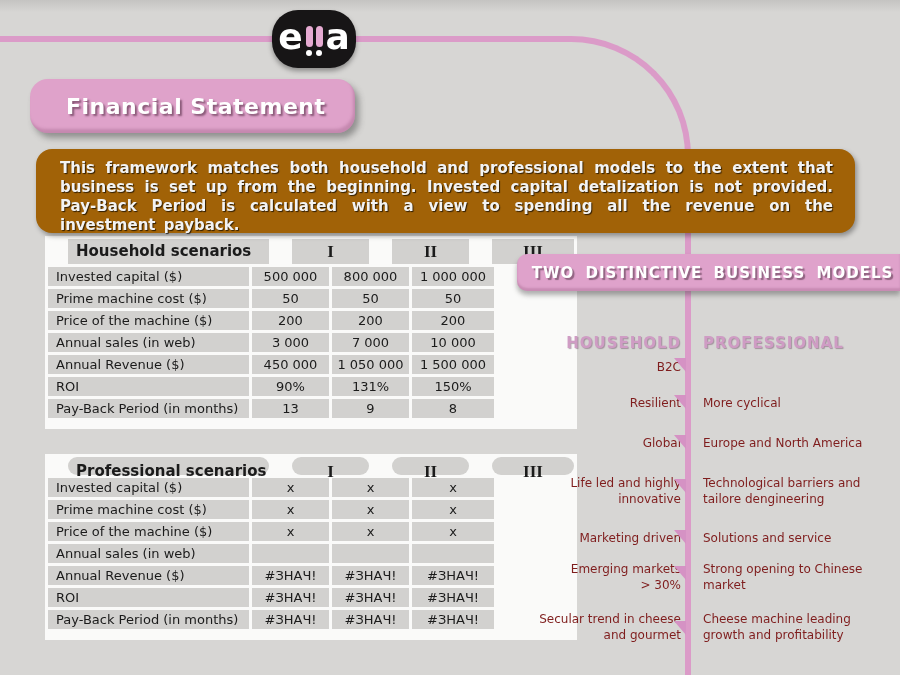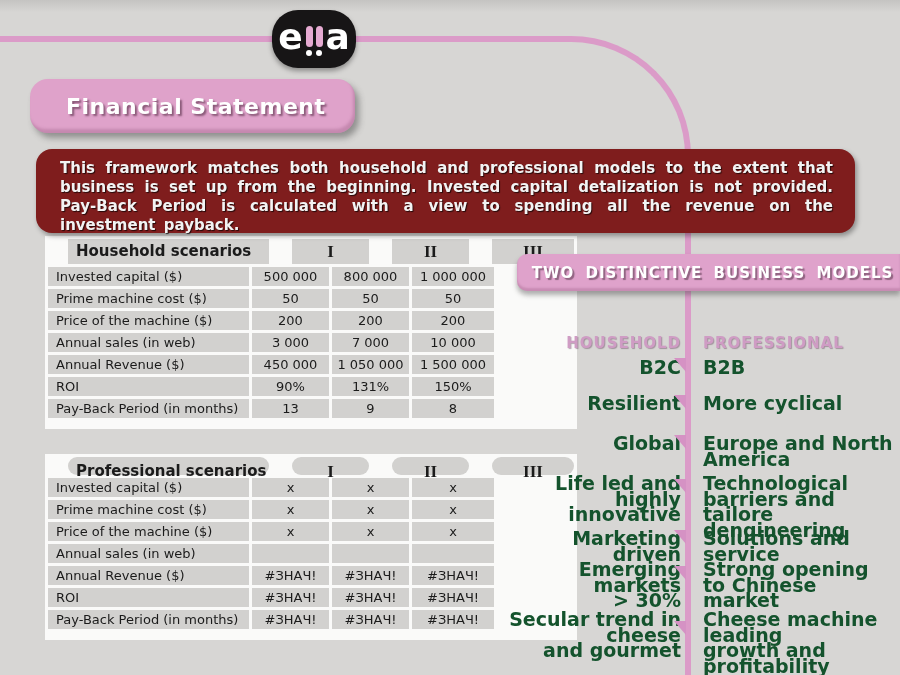--- a/index.html
+++ b/index.html
@@ -27,21 +27,21 @@
 
   
   .title-box { position:absolute; left:30px; top:79px; width:325px; height:54px;
     background:#dfa2ca; border-radius:18px; z-index:4; display:flex; align-items:center;
     box-shadow:4px 5px 6px rgba(60,60,60,0.45), inset -2px -4px 3px rgba(150,90,125,0.35); }
   .title-text { padding-left:36px; color:#fff; font-weight:bold; font-size:22px;
     letter-spacing:0.5px; text-shadow:2px 2px 2px rgba(80,40,65,0.6); }
 
   
   .intro-box { position:absolute; left:36px; top:149px; width:819px; height:84px;
-    background:#7f1d1d; border-radius:16px; z-index:3; box-sizing:border-box;
+    background:#a16207; border-radius:16px; z-index:3; box-sizing:border-box;
     padding:10px 22px 12px 24px; box-shadow:2px 3px 5px rgba(0,0,0,0.35); }
   .intro-text { color:#f3f3f3; font-weight:bold; font-size:15px; line-height:1.27;
     text-align:justify; word-spacing:3px; text-shadow:1px 1px 1px rgba(0,0,0,0.7); }
 
   
   .fin-table { position:absolute; left:45px; background:#fafaf9; padding:3px; z-index:2; }
   .t-row { display:flex; gap:3px; margin-bottom:3px; }
   .t-row:last-child { margin-bottom:8px; }
   .t-cell { background:#d2d1cf; color:#1b1b1b; font-size:13px; line-height:19px; height:19px; }
   .t-label { width:201px; padding-left:8px; box-sizing:border-box; white-space:nowrap; }
@@ -59,22 +59,22 @@
     box-shadow:0 4px 5px rgba(60,60,60,0.4), inset 0 -3px 2px rgba(150,90,125,0.3); }
   .banner-text { color:#fff; font-weight:bold; font-size:15px; letter-spacing:1px;
     word-spacing:5px; text-shadow:2px 2px 1px rgba(80,50,70,0.55);margin-left:8px; }
 
   
   .model-header { position:absolute; top:334px; color:#cf9cc4; font-weight:bold;
     font-size:15px; letter-spacing:1px; z-index:2;
     text-shadow:1px 1px 1px rgba(100,65,90,0.45); }
   .mh-left { left:520px; width:161px; text-align:right; }
   .mh-right { left:703px; }
-  .m-left, .m-right { position:absolute; font-size:19px; line-height:15.5px;
-    color:#14532d; white-space:pre-line; z-index:2;font-weight:bold; }
+  .m-left, .m-right { position:absolute; font-size:12px; line-height:15.5px;
+    color:#7f1d1d; white-space:pre-line; z-index:2; }
   .m-left { left:505px; width:176px; text-align:right; }
   .m-right { left:703px; width:192px; }
   .marker { position:absolute; left:674px; width:12px; height:14px; background:#d592c4;
     clip-path:polygon(0 0, 100% 0, 100% 100%); z-index:2; }
 </style>
 </head>
 <body>
 
 <div class="canvas">
   <div class="top-edge"></div>
@@ -204,21 +204,20 @@
   </div>
 
   <div class="banner">
     <span class="banner-text">TWO DISTINCTIVE BUSINESS MODELS</span>
   </div>
 
   <div class="model-header mh-left">HOUSEHOLD</div>
   <div class="model-header mh-right">PROFESSIONAL</div>
 
   <div class="m-left" style="top:360px">B2C</div>
-  <div class="m-right" style="top:360px">B2B</div>
   <div class="marker" style="top:358px"></div>
 
   <div class="m-left" style="top:396px">Resilient</div>
   <div class="m-right" style="top:396px">More cyclical</div>
   <div class="marker" style="top:395px"></div>
 
   <div class="m-left" style="top:436px">Global</div>
   <div class="m-right" style="top:436px">Europe and North America</div>
   <div class="marker" style="top:435px"></div>
 

